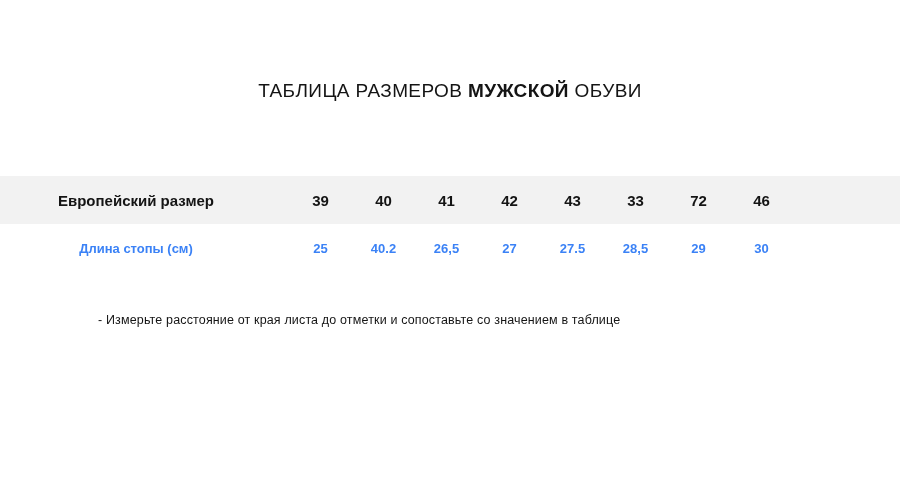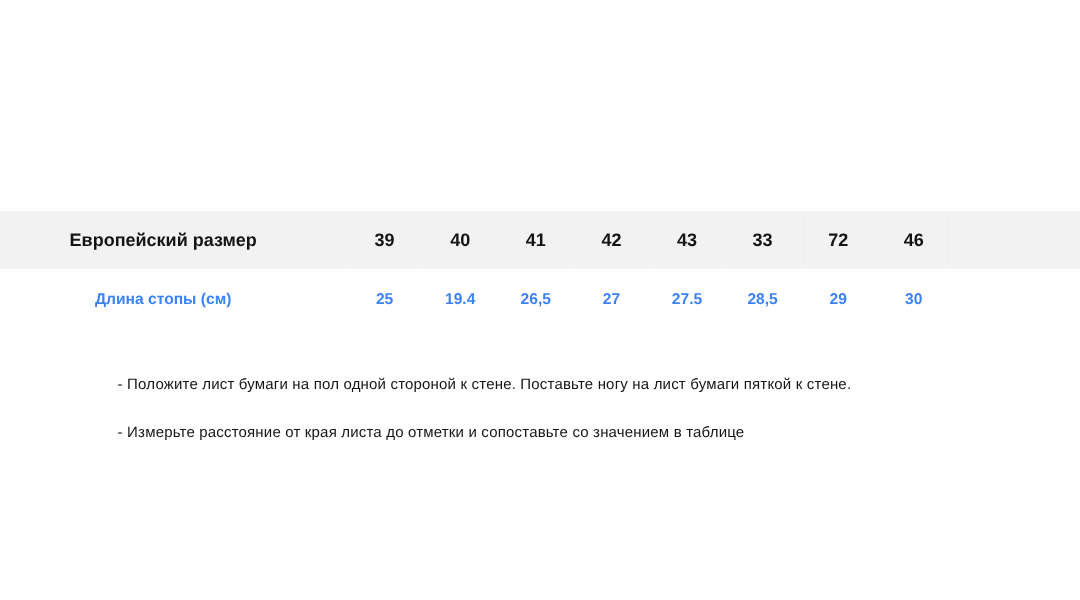--- a/index.html
+++ b/index.html
@@ -92,50 +92,52 @@
     margin-bottom: 22px;
     line-height: 1.4;
     white-space: nowrap;
   }
 </style>
 </head>
 <body>
 
 <div class="page">
 
+  <div class="title">
+    <span>ТАБЛИЦА РАЗМЕРОВ </span><span class="strong">МУЖСКОЙ</span><span> ОБУВИ</span>
+  </div>
 
   <div class="table-wrap">
     <table class="size-table">
       <tbody>
         <tr class="header-row">
           <td class="row-label">Европейский размер</td>
           <td class="val">39</td>
           <td class="val">40</td>
           <td class="val">41</td>
           <td class="val">42</td>
           <td class="val">43</td>
           <td class="val">33</td>
           <td class="val">72</td>
           <td class="val">46</td>
           <td class="spacer"></td>
         </tr>
         <tr class="data-row">
           <td class="row-label">Длина стопы (см)</td>
           <td class="val">25</td>
-          <td class="val">19.4</td>
+          <td class="val">40.2</td>
           <td class="val">26,5</td>
           <td class="val">27</td>
           <td class="val">27.5</td>
           <td class="val">28,5</td>
           <td class="val">29</td>
           <td class="val">30</td>
           <td class="spacer"></td>
         </tr>
       </tbody>
     </table>
   </div>
 
   <div class="notes">
-    <div class="note">- Положите лист бумаги на пол одной стороной к стене. Поставьте ногу на лист бумаги пяткой к стене.</div>
     <div class="note">- Измерьте расстояние от края листа до отметки и сопоставьте со значением в таблице</div>
   </div>
 
 </div>
 
 </body></html>

